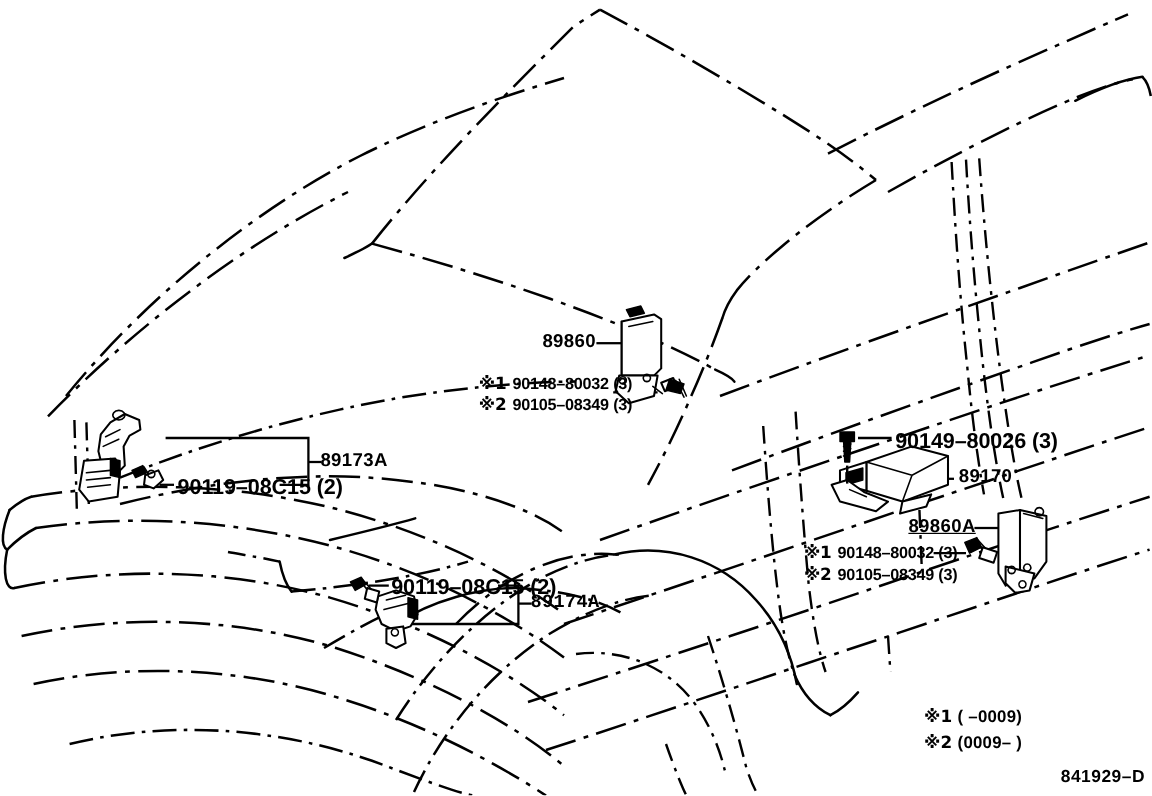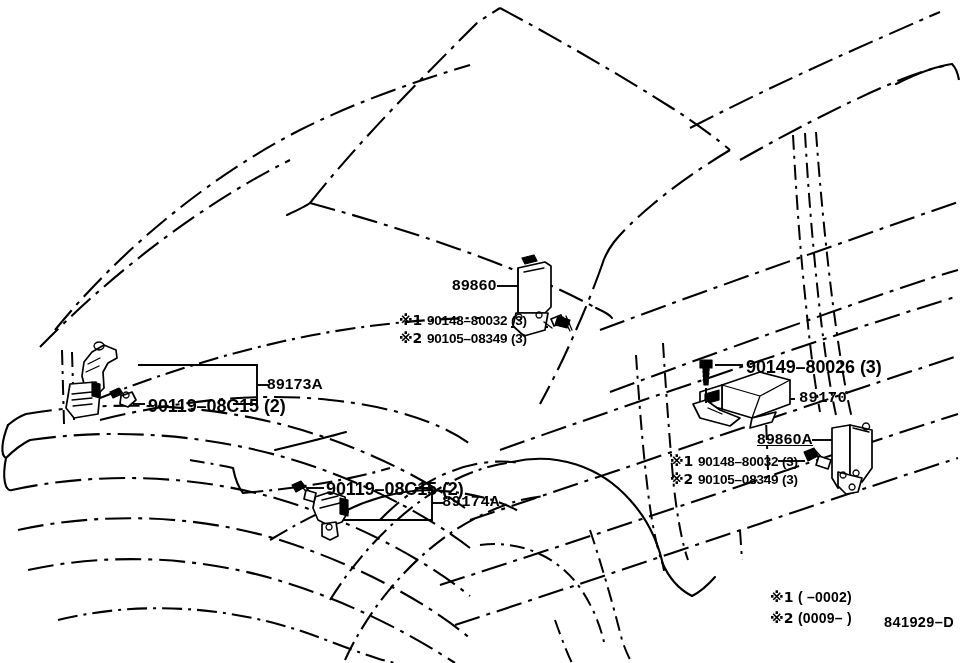--- a/index.html
+++ b/index.html
@@ -337,46 +337,46 @@
       <span>90105–08349 (3)</span>
     </span>
   </div>
 
   <div class="lbl lbl-part" style="left:267px; top:375px;">89173A</div>
   <div class="lbl lbl-bolt" style="left:148px; top:396px;">90119–08C15 (2)</div>
 
   <div class="lbl lbl-part" style="left:442px; top:493px;font-family:Liberation Mono, monospace;">89174A</div>
   <div class="lbl lbl-bolt" style="left:326px; top:479px;">90119–08C15 (2)</div>
 
-  <div class="lbl lbl-part" style="left:799px; top:389px;font-family:Liberation Mono, monospace;">89170</div>
+  <div class="lbl lbl-part" style="left:799px; top:389px;">89170</div>
   <div class="lbl lbl-bolt" style="left:746px; top:357px;">90149–80026 (3)</div>
 
   <div class="lbl lbl-part" style="left:757px; top:430px;text-decoration:underline;">89860A</div>
 
   <div class="lbl lbl-note" style="left:670px; top:453px;">
     <span class="noterow">
       <span class="mark">※1</span>
       <span>90148–80032 (3)</span>
     </span>
   </div>
   <div class="lbl lbl-note" style="left:670px; top:471px;">
     <span class="noterow">
       <span class="mark">※2</span>
       <span>90105–08349 (3)</span>
     </span>
   </div>
 
   <div class="lbl lbl-footer" style="left:770px; top:589px;">
     <span class="noterow">
       <span class="mark">※1</span>
-      <span>(     –0002)</span>
+      <span>(     –0009)</span>
     </span>
   </div>
   <div class="lbl lbl-footer" style="left:770px; top:610px;">
     <span class="noterow">
       <span class="mark">※2</span>
       <span>(0009–     )</span>
     </span>
   </div>
 
-  <div class="lbl lbl-code" style="left:884px; top:614px;">841929–D</div>
+  <div class="lbl lbl-code" style="left:884px; top:640px;">841929–D</div>
 
 </div>
 
 </body></html>

